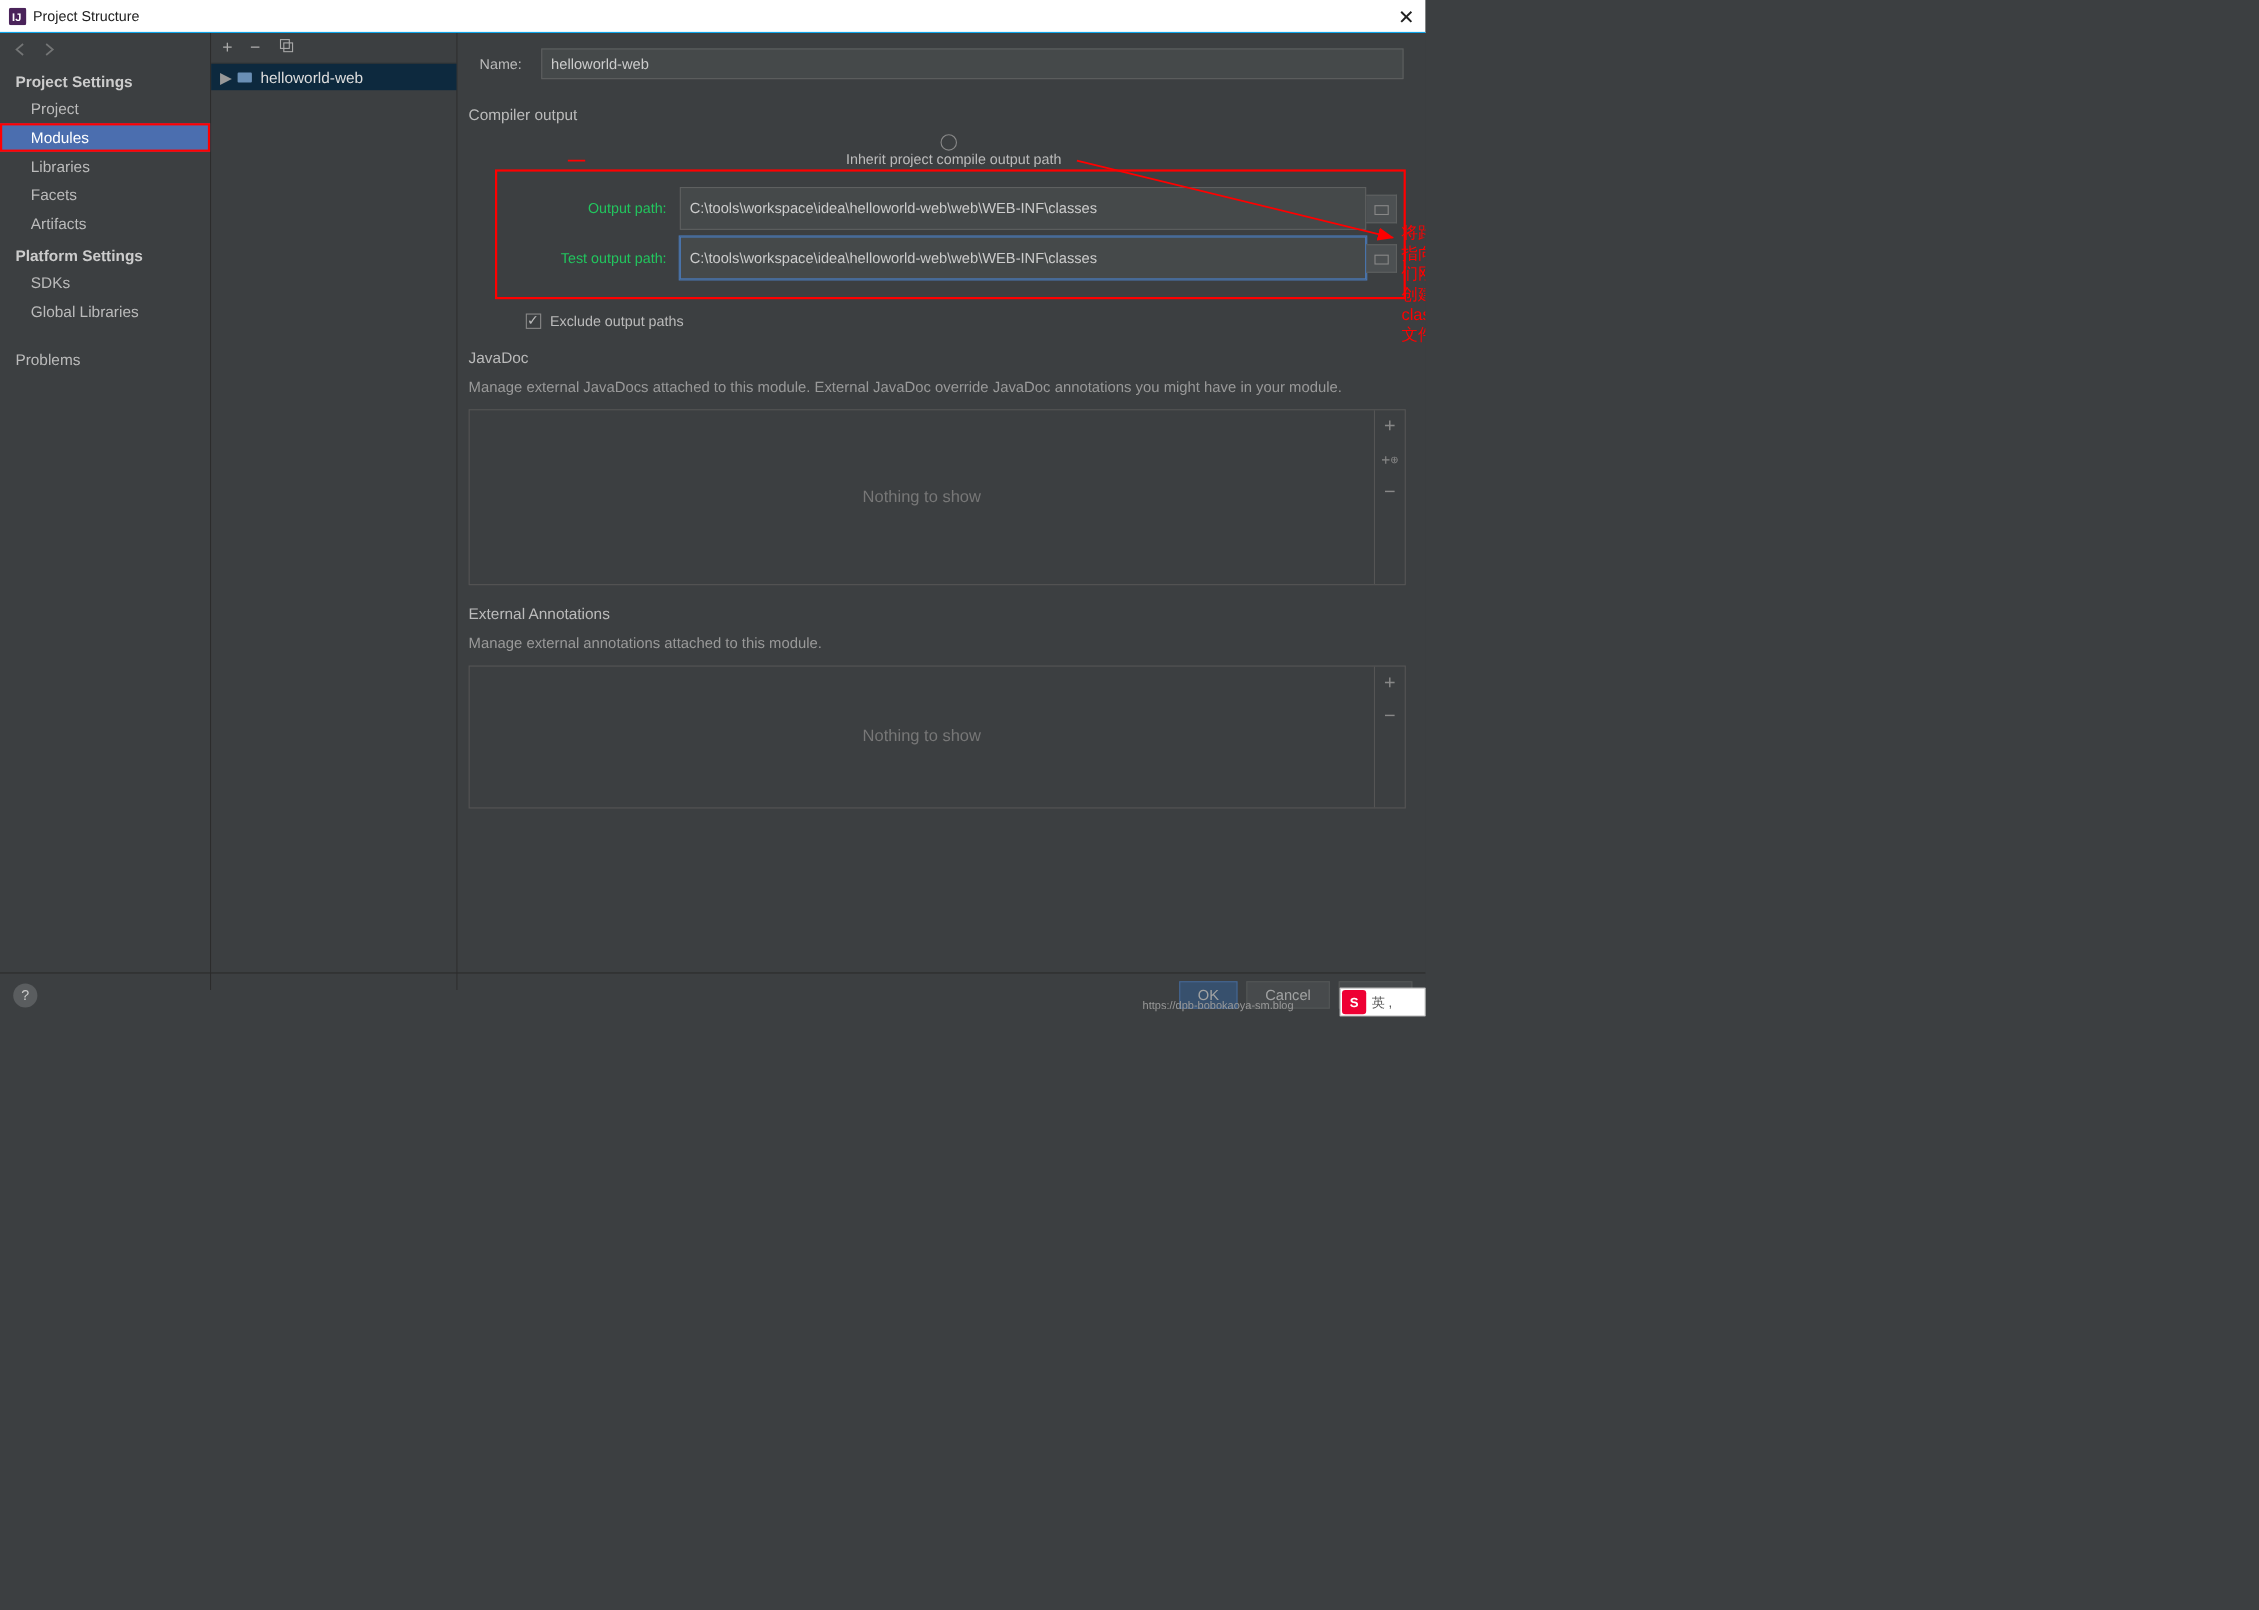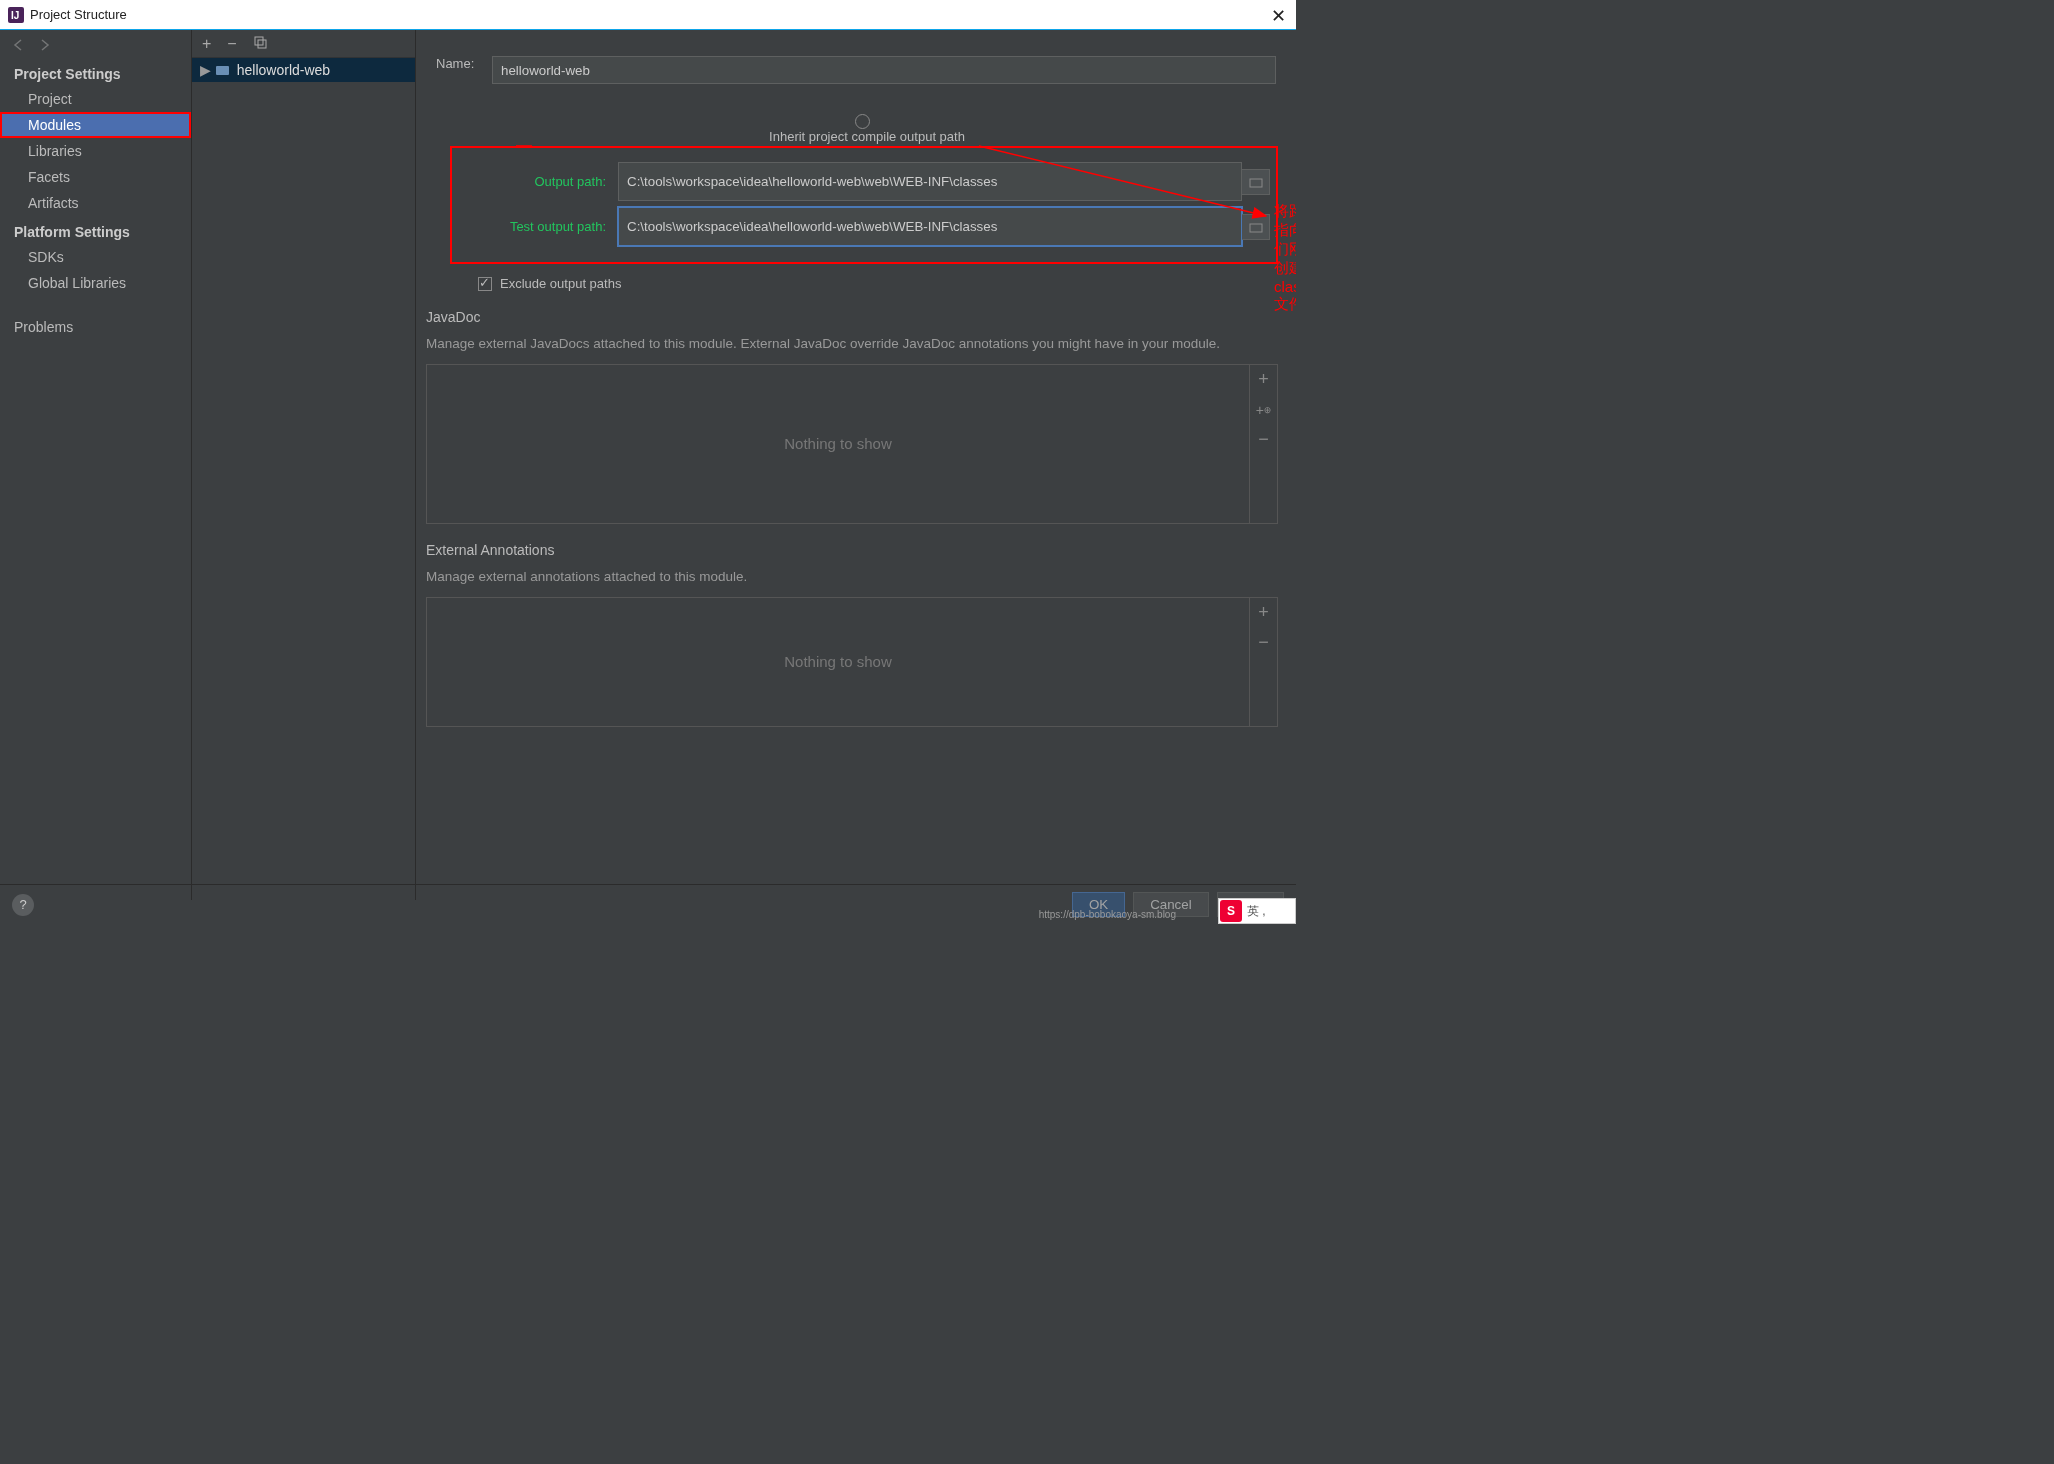--- a/index.html
+++ b/index.html
@@ -19,21 +19,21 @@
 .nav-item.highlighted { outline: 2px solid red; outline-offset: -2px; }
 
 .midcol { width: 224px; background: #3c3f41; border-right: 1px solid #2b2b2b; }
 .mid-toolbar { height: 28px; display:flex; align-items:center; gap: 16px; padding-left: 10px; border-bottom:1px solid #313335;}
 .mid-toolbar span { color:#aaa; font-size:16px; cursor:pointer;}
 .mid-tree-item { display: flex; align-items: center; padding: 4px 8px; background: #0d293e; color: #ddd; font-size:14px;}
 .mid-tree-item .arrow { margin-right: 4px; color:#999;}
 
 .content { flex: 1; background: #3c3f41; display: flex; flex-direction: column; padding: 0; overflow:hidden; position:relative;}
 
-.name-row { display: flex; padding: 26px 20px 10px 20px; }
+.name-row { display: flex; align-items: center; padding: 14px 20px 10px 20px; }
 .name-row .lbl { width: 56px; color: #bbb; }
 .name-row input { flex: 1; background: #45494a; border: 1px solid #5e6060; color: #ccc; padding: 5px 8px; height:28px;}
 
 .tabs { display: flex; border-bottom: 1px solid #2b2b2b; padding-left: 12px; height:32px;}
 .tab { padding: 6px 16px 6px; color: #ccc; cursor: pointer; position: relative; font-size:14px;}
 .tab.active { background: #515658; }
 .tab.highlighted { outline: 2px solid red; outline-offset: -2px; }
 
 .body { padding: 14px 18px 0 10px; flex:1; overflow:hidden;}
 .section-label { color: #bbb; margin-bottom: 10px; font-size:14px;}
@@ -141,20 +141,21 @@
           <marker id="ah" markerWidth="10" markerHeight="8" refX="9" refY="4" orient="auto">
             <polygon points="0 0, 10 4, 0 8" fill="red"></polygon>
           </marker>
         </defs>
       <line x1="0" y1="10" x2="16" y2="10" stroke="red" stroke-width="1.5"></line>
       <line x1="463" y1="10" x2="750" y2="80" stroke="red" stroke-width="1.5" marker-end="url(#ah)"></line>
     </svg>
     <div class="annot" style="left:858px; top:172px;">将路径指向我们刚刚创建的classes文件夹</div>
 
     <div class="body">
+      <div class="section-label">Compiler output</div>
       <div class="radio-row">
         <span class="radio"></span>
         <span>Inherit project compile output path</span>
       </div>
       <div class="path-block">
         <div class="path-row">
           <span class="plbl">Output path:</span>
           <div class="pinput">
             <input type="text" value="C:\tools\workspace\idea\helloworld-web\web\WEB-INF\classes" style="">
             <span class="browse">

